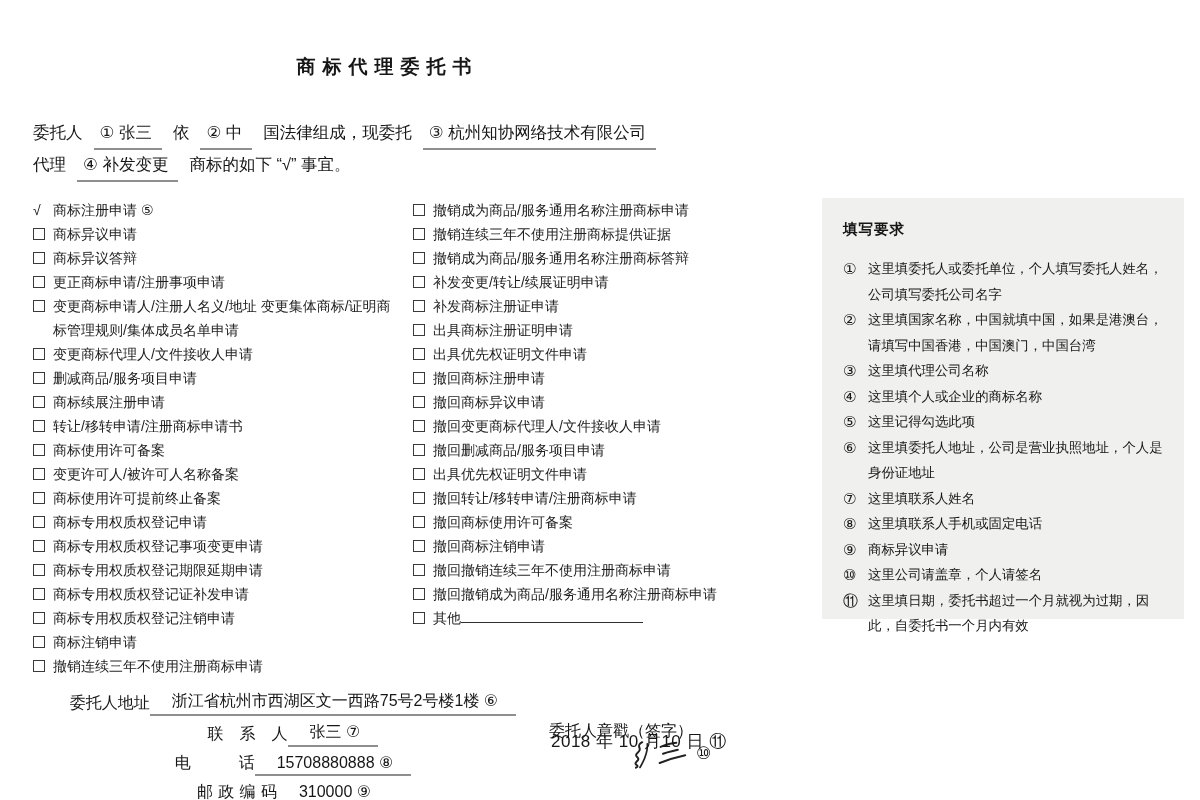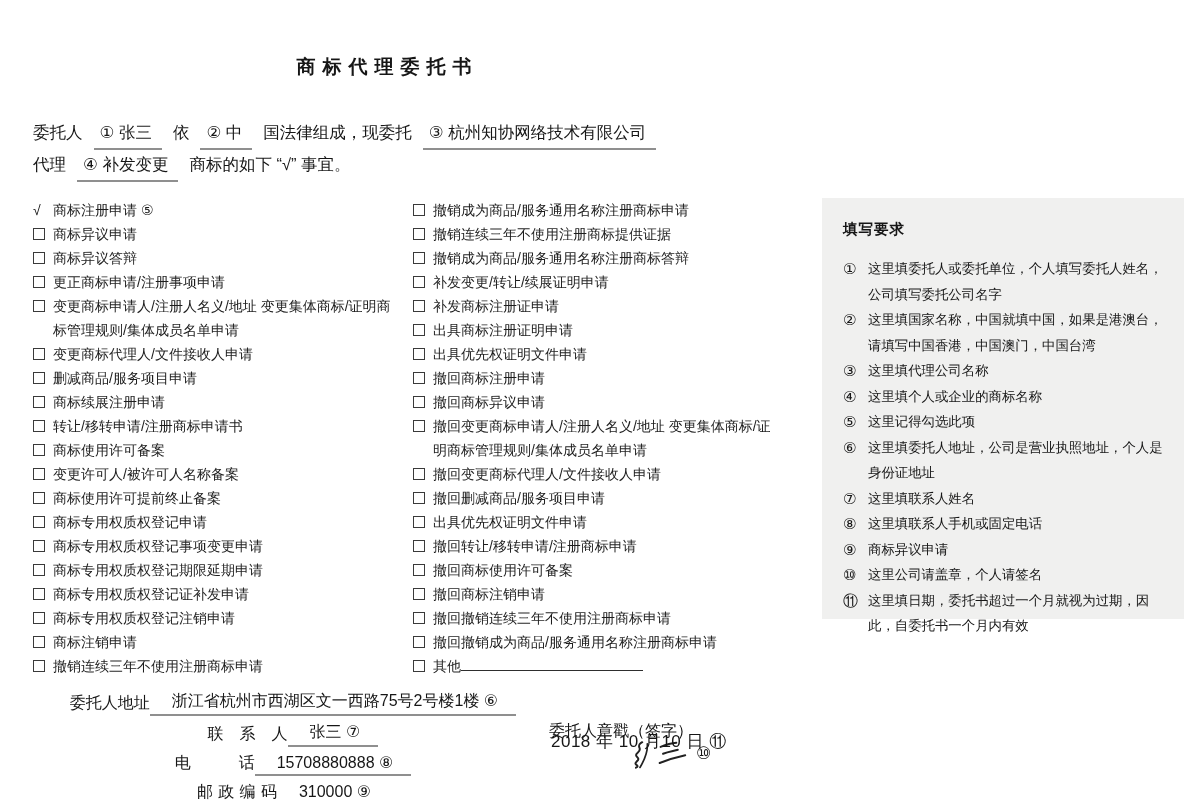--- a/index.html
+++ b/index.html
@@ -169,24 +169,20 @@
       <div class="check-item">
         <span class="mark box"></span>
         <span class="check-label">撤回商标注册申请</span>
       </div>
       <div class="check-item">
         <span class="mark box"></span>
         <span class="check-label">撤回商标异议申请</span>
       </div>
       <div class="check-item">
         <span class="mark box"></span>
-        <span class="check-label">撤回变更商标申请人/注册人名义/地址 变更集体商标/证明商标管理规则/集体成员名单申请</span>
-      </div>
-      <div class="check-item">
-        <span class="mark box"></span>
         <span class="check-label">撤回变更商标代理人/文件接收人申请</span>
       </div>
       <div class="check-item">
         <span class="mark box"></span>
         <span class="check-label">撤回删减商品/服务项目申请</span>
       </div>
       <div class="check-item">
         <span class="mark box"></span>
         <span class="check-label">出具优先权证明文件申请</span>
       </div>

